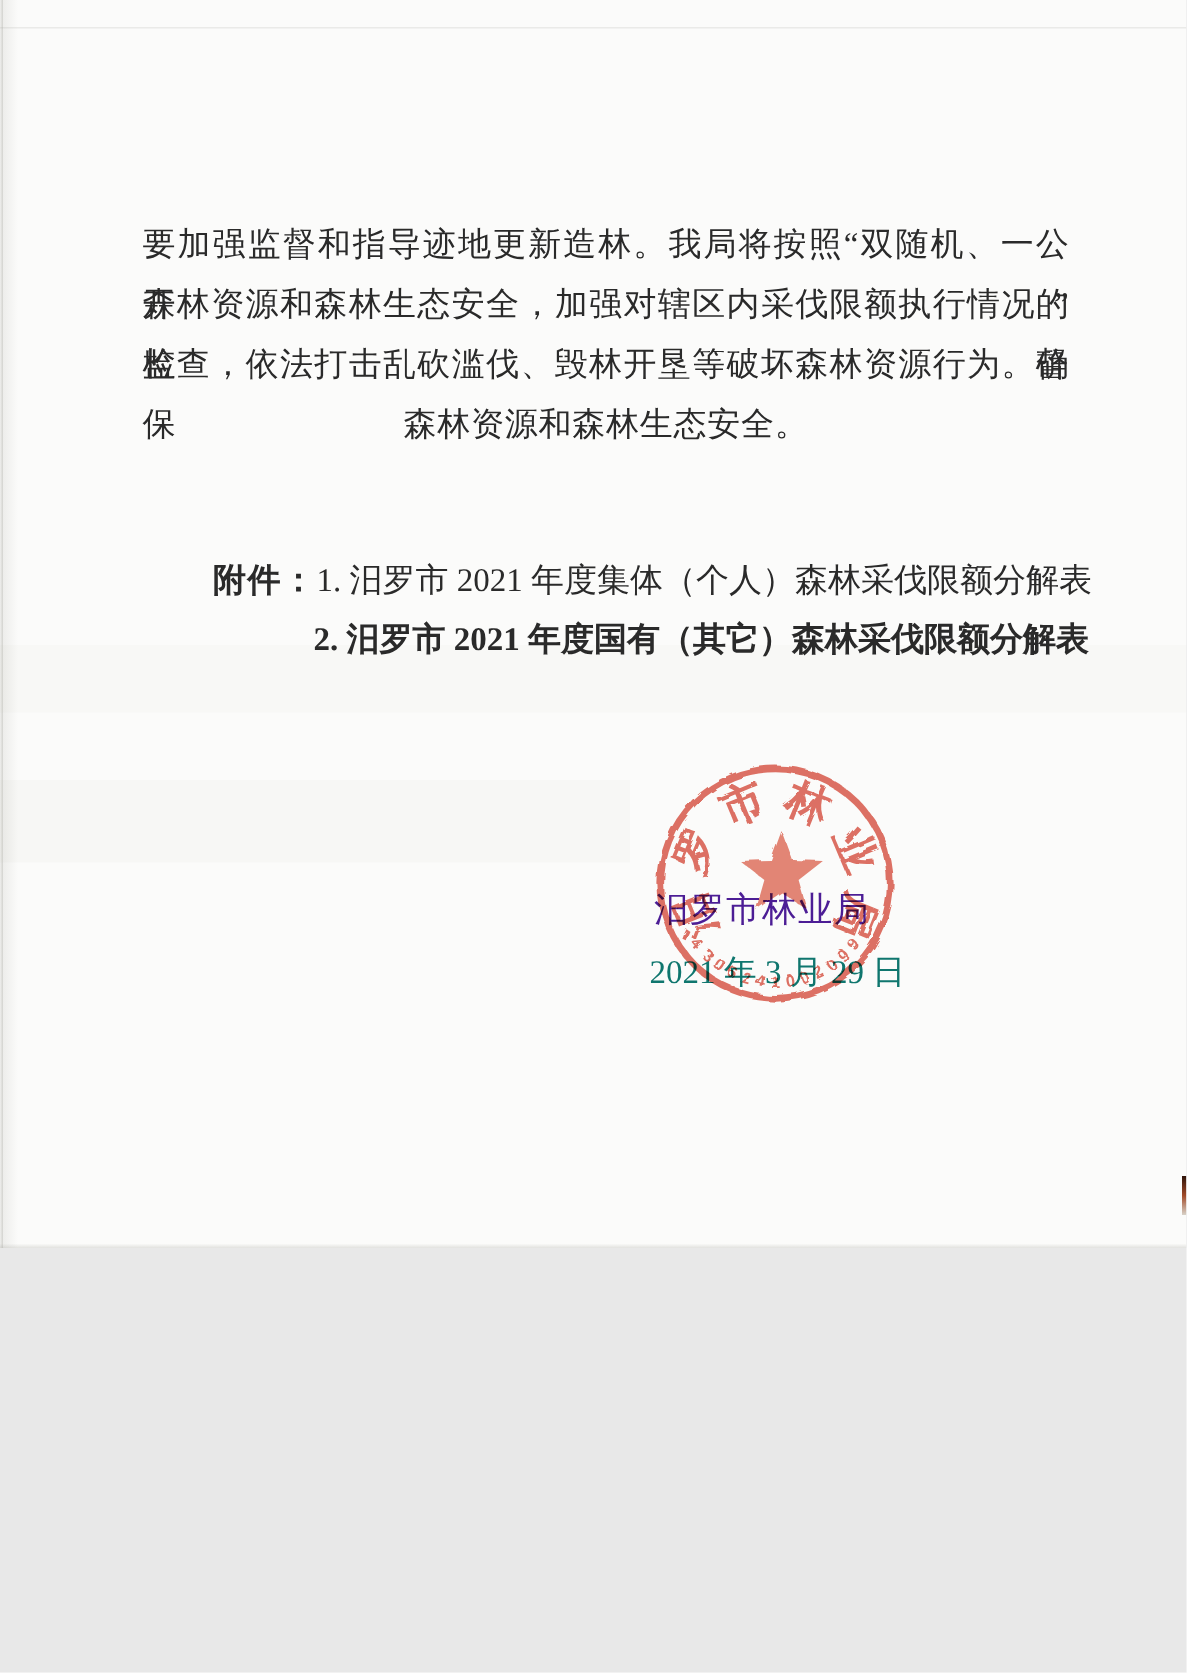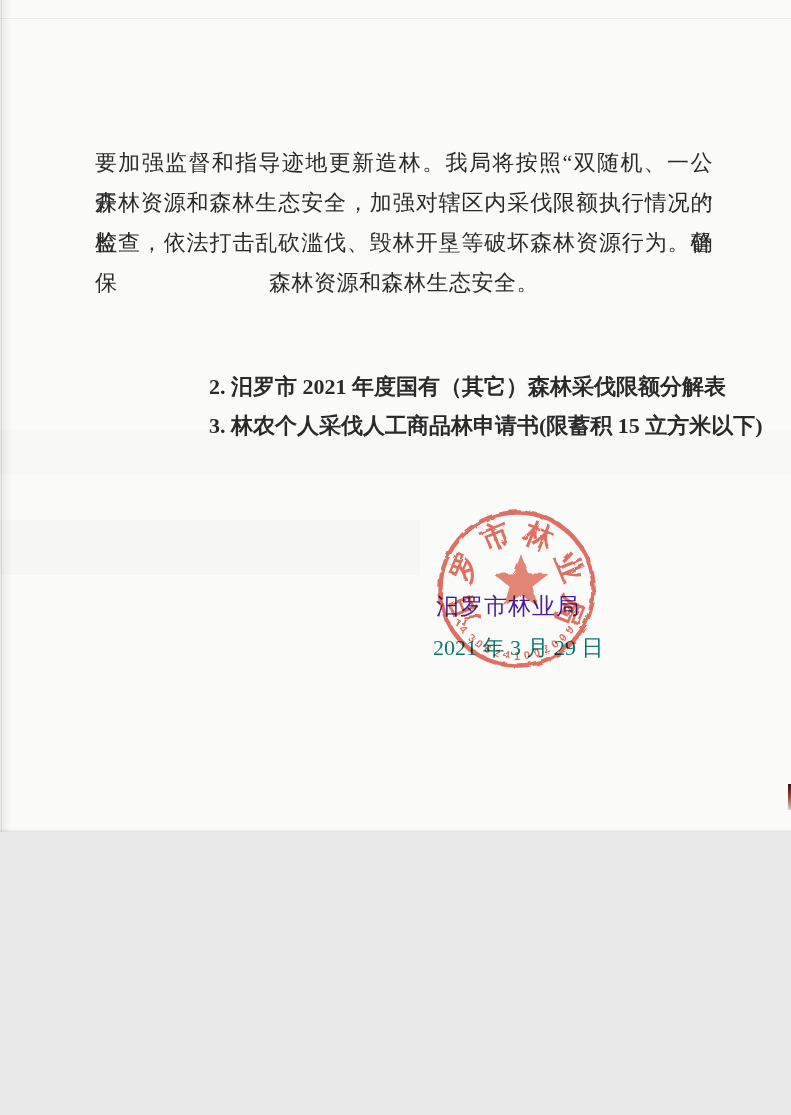--- a/index.html
+++ b/index.html
@@ -56,25 +56,25 @@
   <div class="right-sliver"></div>
 
   <div class="body-par">
     <div class="ln j">要加强监督和指导迹地更新造林。我局将按照“双随机、一公开”</div>
     <div class="ln j">森林资源和森林生态安全，加强对辖区内采伐限额执行情况的监督</div>
     <div class="ln j">检查，依法打击乱砍滥伐、毁林开垦等破坏森林资源行为。确保</div>
     <div class="ln">森林资源和森林生态安全。</div>
   </div>
 
   <div class="attachments">
+    <div class="att-row">
+      <span class="att-label">附件：</span><span>1. 汨罗市 2021 年度集体（个人）森林采伐限额分解表</span>
+    </div>
     <div class="att-row ind">
       <span>2. 汨罗市 2021 年度国有（其它）森林采伐限额分解表</span>
-    </div>
-    <div class="att-row ind">
-      <span>3. 林农个人采伐人工商品林申请书(限蓄积 15 立方米以下)</span>
     </div>
   </div>
 
   <div class="org">汨罗市林业局</div>
   <div class="date">2021 年 3 月 29 日</div>
 
   <svg class="seal" viewBox="-85 -85 170 170" xmlns="http://www.w3.org/2000/svg">
     <defs>
       <filter id="stamp-rough" x="-20%" y="-20%" width="140%" height="140%">
         <feTurbulence type="fractalNoise" baseFrequency="0.11" numOctaves="2" seed="7" result="n"></feTurbulence>

